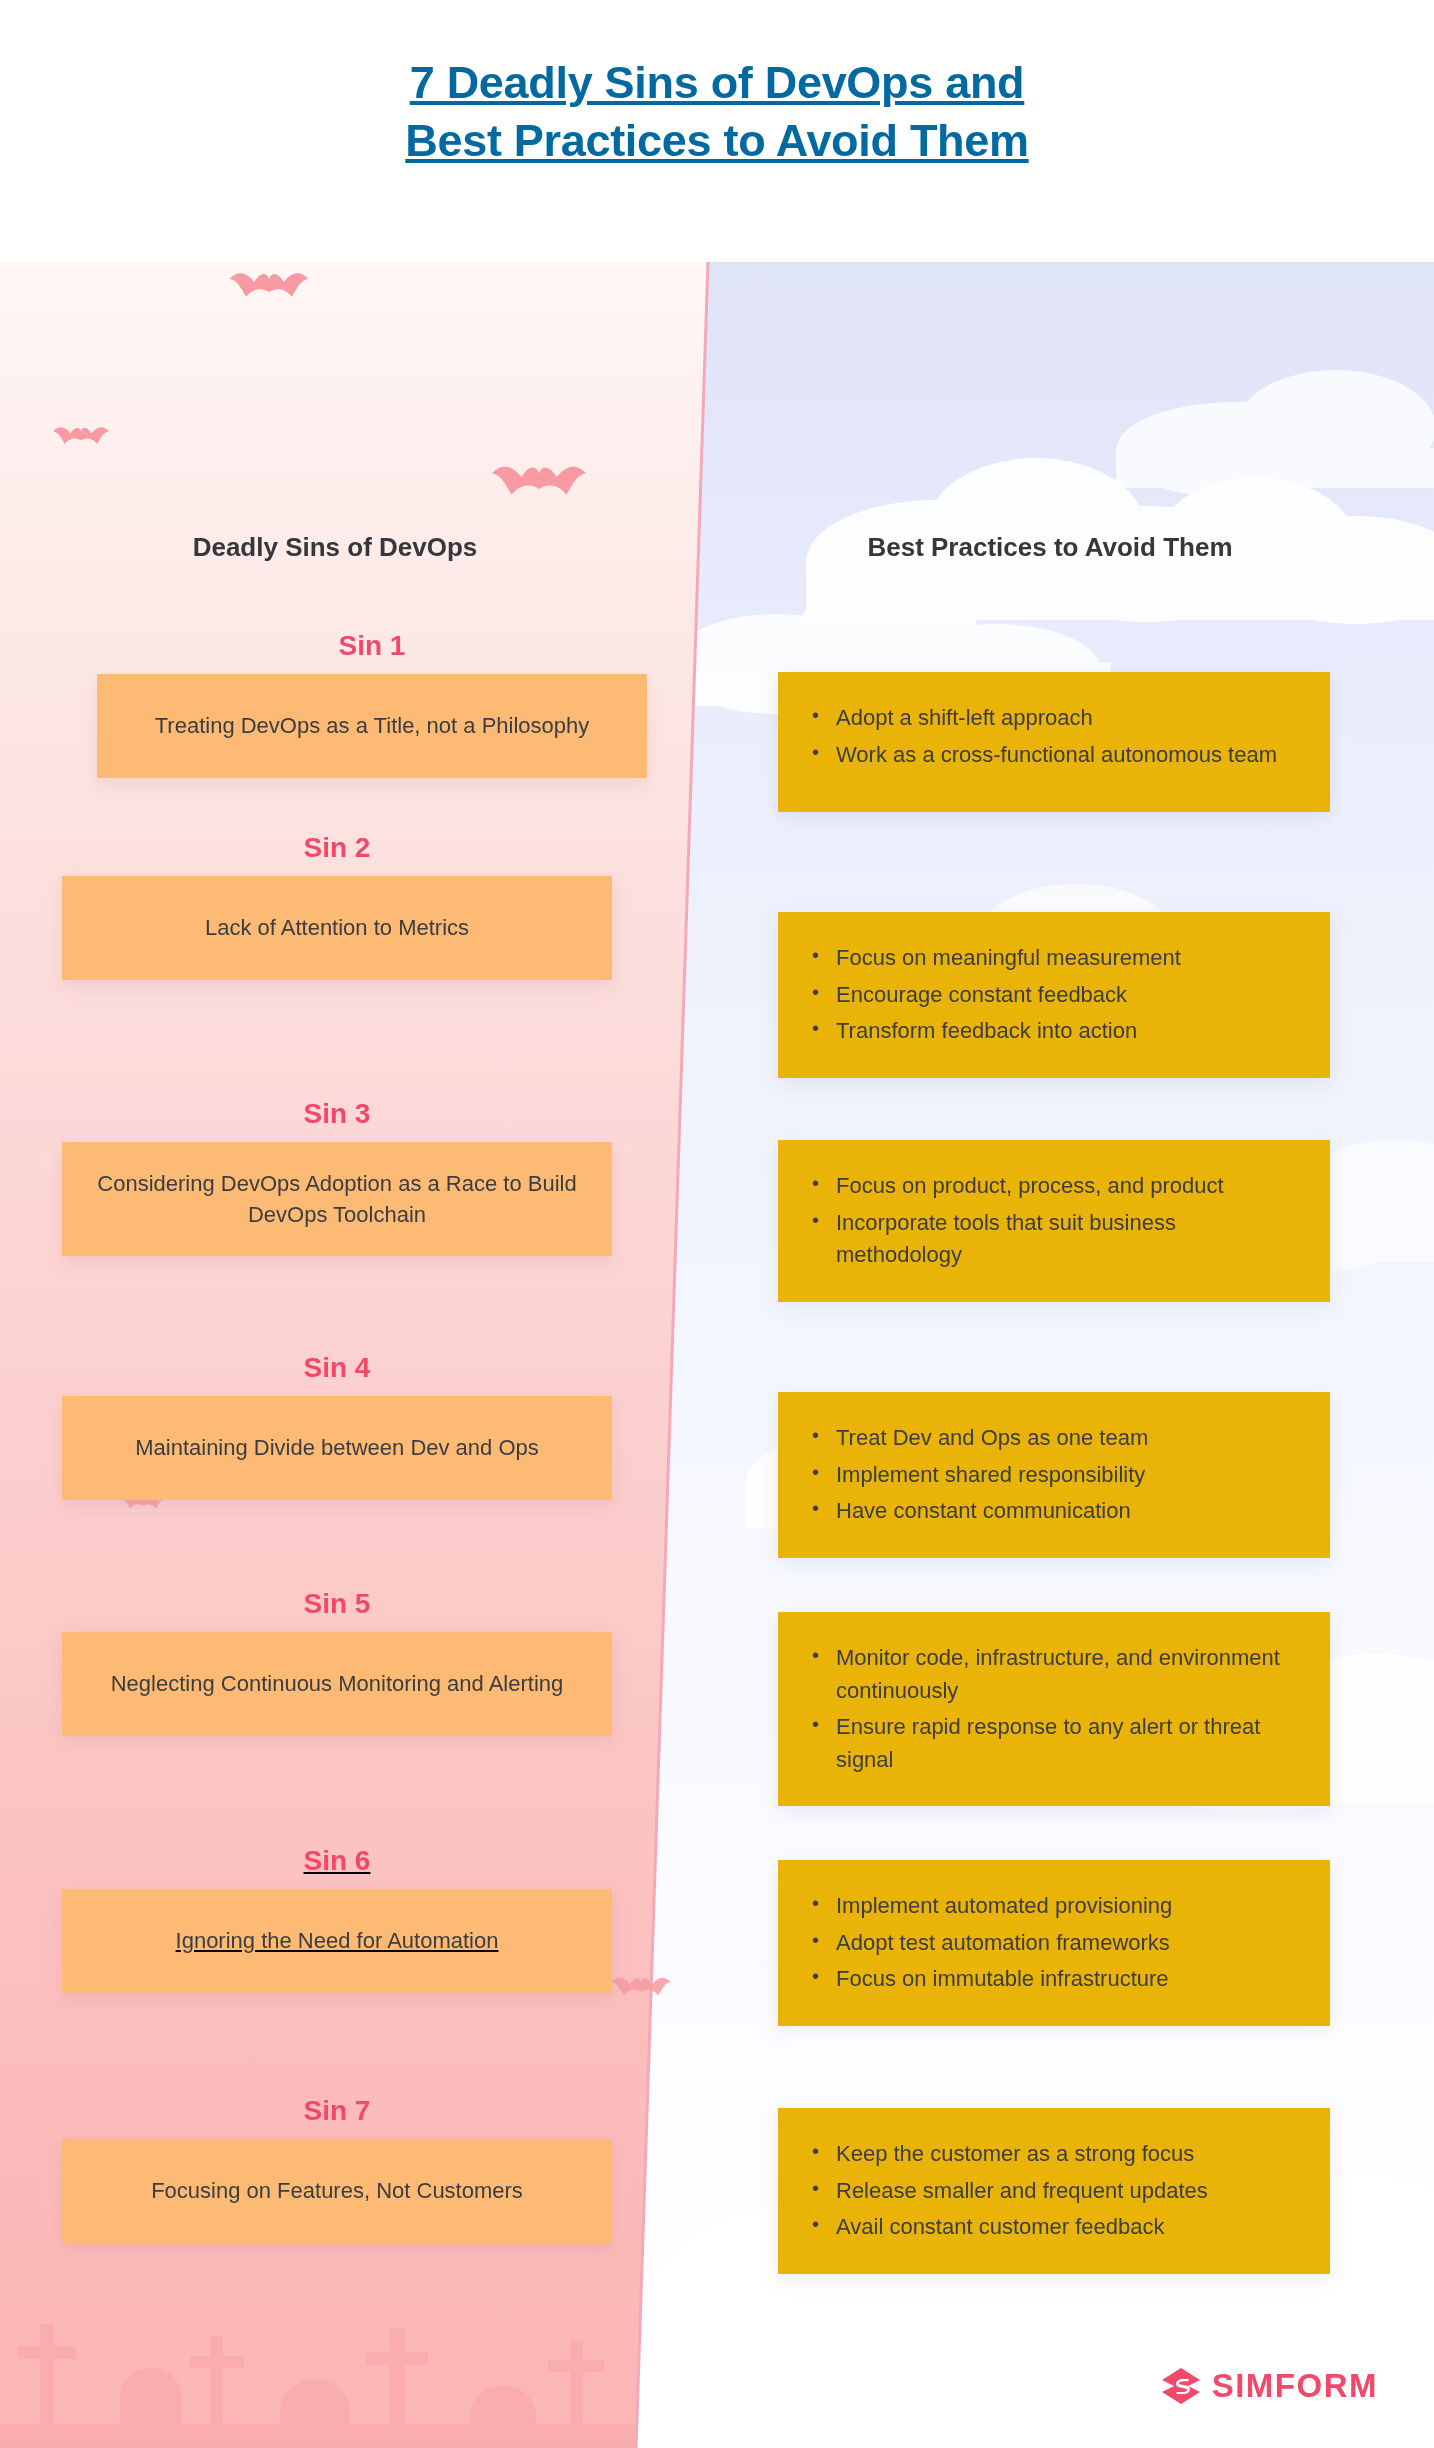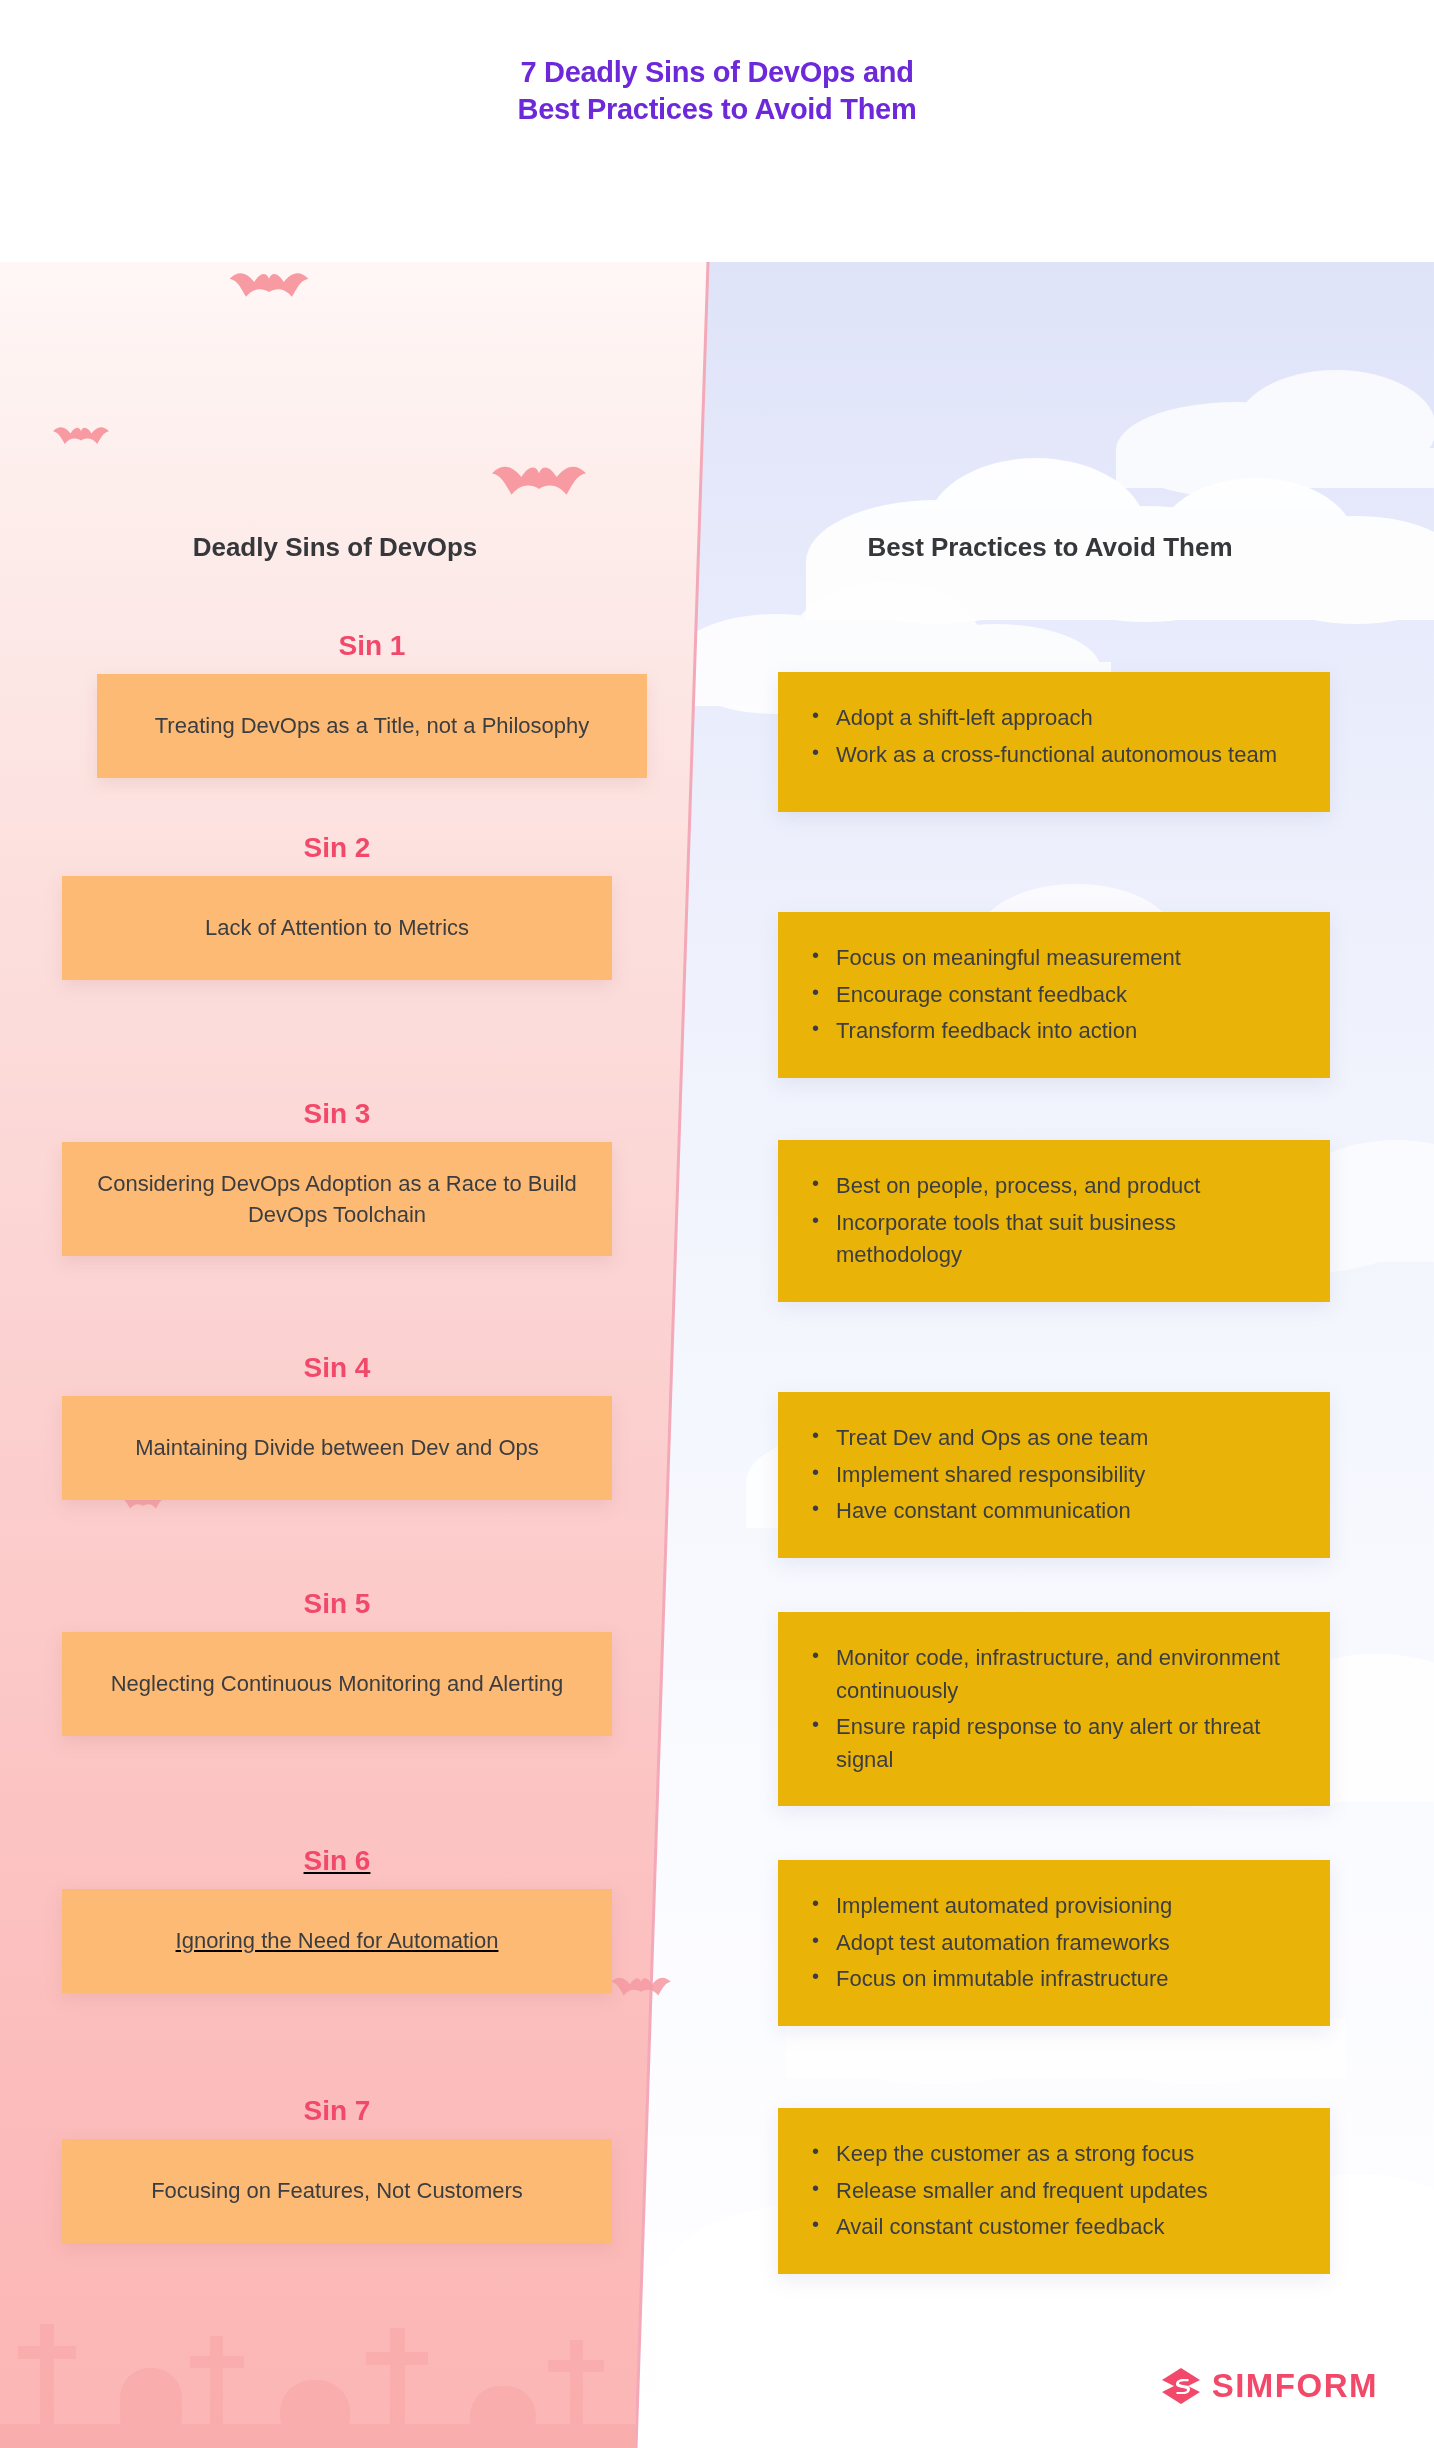--- a/index.html
+++ b/index.html
@@ -23,25 +23,26 @@
   
   .title-wrap {
     position: absolute;
     top: 54px;
     left: 0;
     width: 1434px;
     text-align: center;
     z-index: 40;
   }
   .title-line {
-    font-size: 29px;
+    font-size: 45px;
     font-weight: bold;
-    color: #6d28d9;
+    color: #0369a1;
     line-height: 1.28;
     letter-spacing: -0.3px;
+    text-decoration: underline;
   }
 
   
   .panel-left {
     position: absolute;
     top: 262px;
     left: 0;
     width: 790px;
     height: 2186px;
     overflow: hidden;
@@ -346,21 +347,21 @@
         </ul>
       </div>
       <div class="sin-block" style="top: 1098px;">
         <div class="sin-label">Sin 3</div>
         <div class="sin-card">
           <span>Considering DevOps Adoption as a Race to Build DevOps Toolchain</span>
         </div>
       </div>
       <div class="bp-card" style="top: 1140px; min-height: 148px;">
         <ul class="bp-list">
-          <li>Best on people, process, and product</li>
+          <li>Focus on product, process, and product</li>
           <li>Incorporate tools that suit business methodology</li>
         </ul>
       </div>
       <div class="sin-block" style="top: 1352px;">
         <div class="sin-label">Sin 4</div>
         <div class="sin-card">
           <span>Maintaining Divide between Dev and Ops</span>
         </div>
       </div>
       <div class="bp-card" style="top: 1392px; min-height: 130px;">

